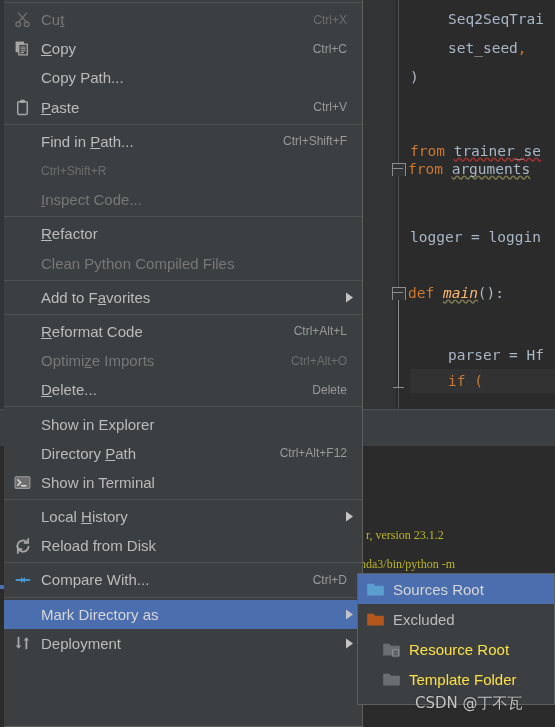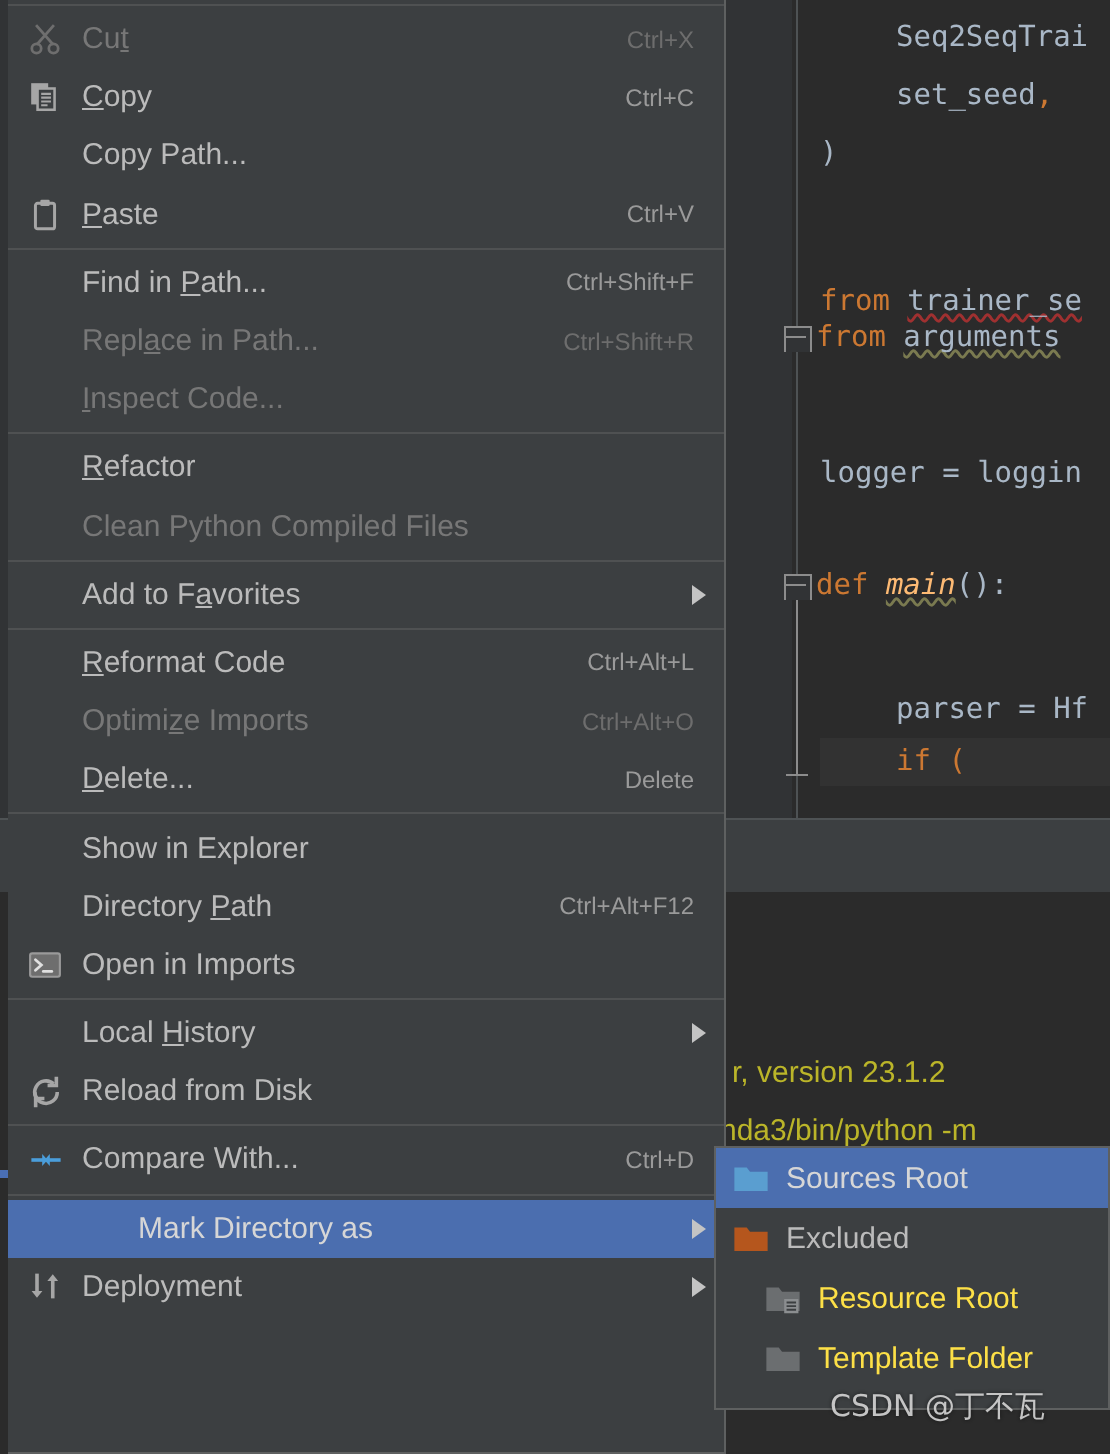--- a/index.html
+++ b/index.html
@@ -66,22 +66,22 @@
   .tool-strip {
     position:absolute; left:0; top:410px; width:555px; height:36px;
     background:#3c3f41;
   }
   .console-pane {
     position:absolute; left:0; top:446px; width:555px; height:281px;
     background:#2b2b2b;
   }
   .console-line {
     position:absolute;
-    font-family:Liberation Sans, sans-serif;
-    font-size:15px; color:#bbb529; white-space:pre;
+    font-family:Liberation Serif, serif;
+    font-size:12px; color:#bbb529; white-space:pre;
   }
   .console-line.grey { color:#808080; }
   .blue-bar {
     position:absolute; left:0; top:585px; width:555px; height:4px; background:#4a6fb5;
   }
   .hl-line {
     position:absolute;
     background:#323232;
   }
 
@@ -95,21 +95,21 @@
   }
   .menu-item {
     position:relative;
     height:29.2px;
     display:flex; align-items:center;
     padding-left:0;
     color:#bbbbbb;
     font-size:15px;
   }
   .menu-item.disabled { color:#777777; }
-  .menu-item.selected { background:#4b6eaf; color:#d6d6d6;gap:28px; }
+  .menu-item.selected { background:#4b6eaf; color:#d6d6d6; }
   .mi-icon {
     width:37px; min-width:37px; height:100%;
     display:flex; align-items:center; justify-content:center;
   }
   .mi-label { flex:1; white-space:nowrap; }
   .mi-label .u { text-decoration:underline; }
   .mi-short {
     color:#9a9a9a; font-size:12px; padding-right:15px; white-space:nowrap;
   }
   .menu-item.disabled .mi-short { color:#6d6d6d; }
@@ -221,21 +221,20 @@
       <span class="mi-short">Ctrl+V</span>
     </div>
     <div class="separator"></div>
     <div class="menu-item">
       <span class="mi-icon"></span>
       <span class="mi-label">Find in <span class="u">P</span>ath...</span>
       <span class="mi-short">Ctrl+Shift+F</span>
     </div>
     <div class="menu-item disabled">
       <span class="mi-icon"></span>
-      <span class="mi-label">Repl<span class="u">a</span>ce in Path...</span>
       <span class="mi-short">Ctrl+Shift+R</span>
     </div>
     <div class="menu-item disabled">
       <span class="mi-icon"></span>
       <span class="mi-label"><span class="u">I</span>nspect Code...</span>
     </div>
     <div class="separator"></div>
     <div class="menu-item">
       <span class="mi-icon"></span>
       <span class="mi-label"><span class="u">R</span>efactor</span>
@@ -281,21 +280,21 @@
       <span class="mi-short">Ctrl+Alt+F12</span>
     </div>
     <div class="menu-item">
       <span class="mi-icon">
         <svg width="17" height="17" viewBox="0 0 16 16">
       <rect x="1" y="2.5" width="14" height="11" rx="1" fill="#6e6e6e" stroke="#9a9a9a" stroke-width="1"></rect>
       <path d="M3.5 5.5L6.3 8 3.5 10.5" stroke="#e0e0e0" stroke-width="1.3" fill="none" stroke-linecap="round"></path>
       <path d="M7.2 11h4" stroke="#e0e0e0" stroke-width="1.3" stroke-linecap="round"></path>
     </svg>
       </span>
-      <span class="mi-label">Open in Imports</span>
+      <span class="mi-label">Show in Terminal</span>
     </div>
     <div class="separator"></div>
     <div class="menu-item">
       <span class="mi-icon"></span>
       <span class="mi-label">Local <span class="u">H</span>istory</span>
       <span class="mi-arrow">
         <svg width="9" height="11" viewBox="0 0 9 11">
           <path d="M1 0.5L8 5.5L1 10.5z" fill="#c4c4c4"></path>
         </svg>
       </span>

